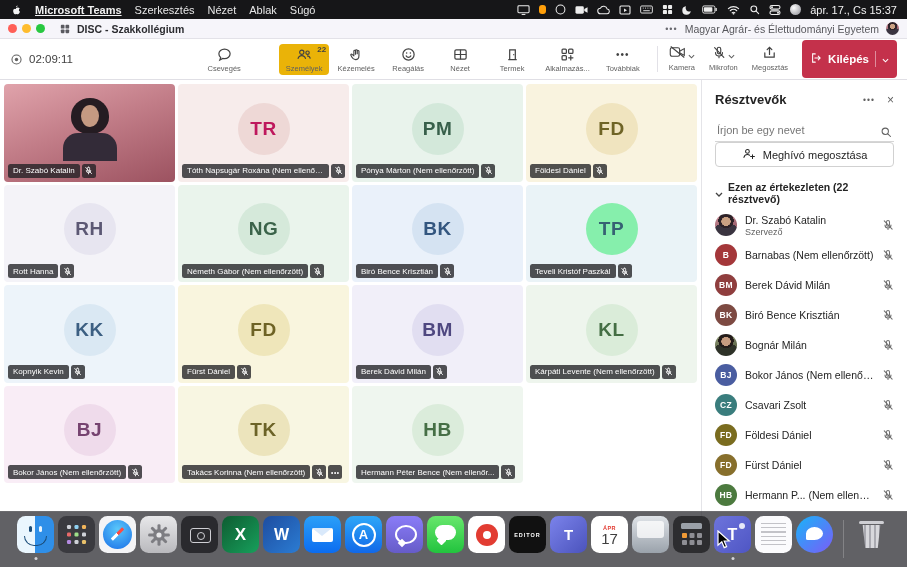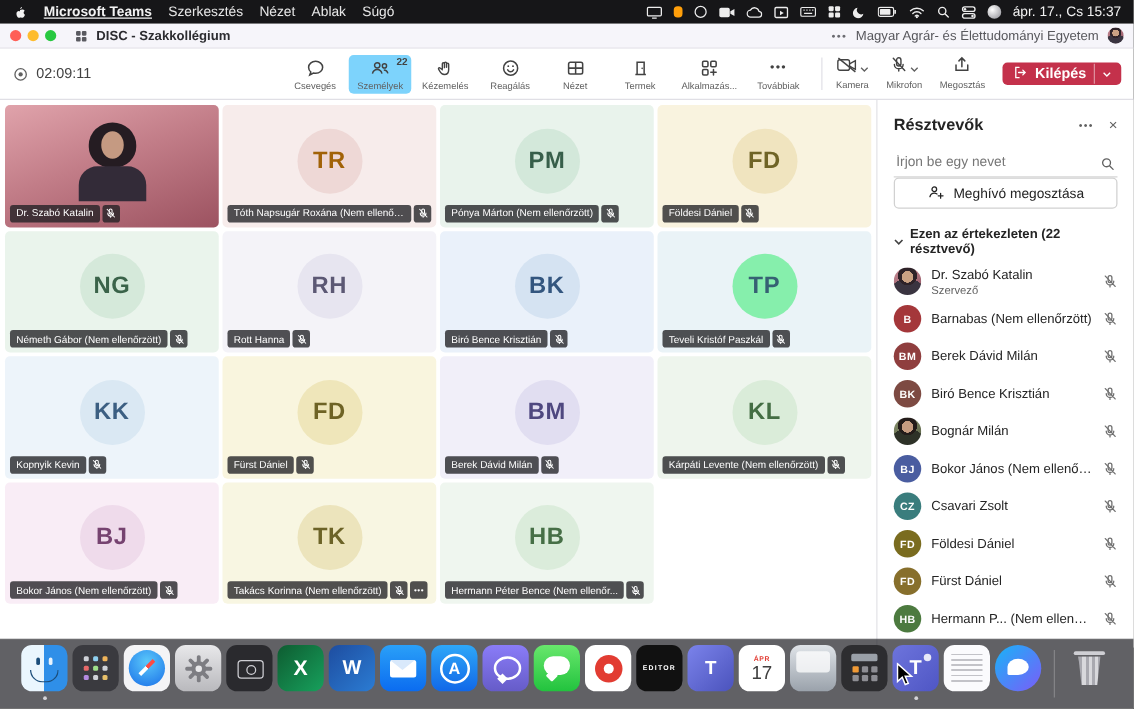--- a/index.html
+++ b/index.html
@@ -29,30 +29,30 @@
   .org{color:#57575c;white-space:nowrap;}
   .org-avatar{width:13px;height:13px;}
   
   .toolbar{height:40px;background:#fff;border-bottom:1px solid #e0dfe5;display:flex;
     align-items:center;padding:0 10px;}
   .timer{display:flex;align-items:center;gap:6px;font-size:11.5px;color:#424242;min-width:110px;}
   .tb-flex{flex:1;}
   .tabs{display:flex;align-items:flex-end;gap:2px;}
   .tab{position:relative;display:flex;flex-direction:column;align-items:center;gap:1px;
     padding:3px 6px 2px;border-radius:4px;color:#424242;min-width:38px;}
-  .tab.active{background:#7dd3fc;}
+  .tab.active{background:#eab308;margin-left:28px;}
   .tab-badge{position:absolute;top:1px;right:3px;font-size:8px;font-weight:700;color:#424242;}
   .tb-label{font-size:7.5px;color:#616161;white-space:nowrap;}
   .tab-ic,.dev-ic{height:16px;display:flex;align-items:center;gap:2px;color:#424242;}
   .more-glyph{font-size:10px;letter-spacing:1px;color:#424242;line-height:16px;}
   .tb-divider{width:1px;height:26px;background:#e2e1e7;margin:0 9px;}
   .devices{display:flex;align-items:flex-end;gap:10px;}
   .dev-btn{display:flex;flex-direction:column;align-items:center;gap:1px;padding:2px 2px;}
   .chev{color:#616161;}
-  .leave{margin-left:12px;display:flex;align-items:center;gap:6px;height:18px;border-radius:4px;
+  .leave{margin-left:12px;display:flex;align-items:center;gap:6px;height:38px;border-radius:4px;
     padding:0 8px;color:#fff;font-size:11.5px;font-weight:700;}
   .leave-sep{width:1px;height:16px;background:rgba(255,255,255,.45);}
   
   .content{display:flex;height:438px;background:#fff;}
   .stage{flex:1;min-width:0;padding:4px 4px 0;}
   .grid{display:grid;grid-template-columns:repeat(4,1fr);grid-template-rows:repeat(4,1fr);
     gap:3px;height:399px;}
   .tile{position:relative;border-radius:4px;overflow:hidden;display:flex;align-items:center;
     justify-content:center;}
   .tile-circle{width:52px;height:52px;border-radius:50%;display:flex;align-items:center;
@@ -513,21 +513,21 @@
                   <g fill="none" stroke="currentColor" stroke-width="1.5" stroke-linecap="round">
                     <rect x="6" y="2" width="4" height="7.5" rx="2"></rect>
                     <path d="M4 8a4 4 0 008 0M8 12v2M3 2.5l10.5 11"></path>
                   </g>
                 </svg>
               </span>
             </div>
         </div>
 
         <div class="tile" style="background: rgb(247, 236, 235);">
-          <div class="tile-circle" style="background: rgb(238, 216, 214); color: #a16207;">
+          <div class="tile-circle" style="background: rgb(238, 216, 214); color: #be185d;">
               <span>TR</span>
             </div>
           <div class="tile-footer">
               <span class="tile-name">Tóth Napsugár Roxána (Nem ellenőrzött)</span>
               <span class="tile-mic">
                 <svg width="9" height="9" viewBox="0 0 16 16">
                   <g fill="none" stroke="currentColor" stroke-width="1.5" stroke-linecap="round">
                     <rect x="6" y="2" width="4" height="7.5" rx="2"></rect>
                     <path d="M4 8a4 4 0 008 0M8 12v2M3 2.5l10.5 11"></path>
                   </g>
@@ -563,43 +563,43 @@
                 <svg width="9" height="9" viewBox="0 0 16 16">
                   <g fill="none" stroke="currentColor" stroke-width="1.5" stroke-linecap="round">
                     <rect x="6" y="2" width="4" height="7.5" rx="2"></rect>
                     <path d="M4 8a4 4 0 008 0M8 12v2M3 2.5l10.5 11"></path>
                   </g>
                 </svg>
               </span>
             </div>
         </div>
 
+        <div class="tile" style="background: rgb(244, 243, 248);">
+          <div class="tile-circle" style="background: rgb(231, 229, 240); color: rgb(92, 88, 116);">
+              <span>RH</span>
+            </div>
+          <div class="tile-footer">
+              <span class="tile-name">Rott Hanna</span>
+              <span class="tile-mic">
+                <svg width="9" height="9" viewBox="0 0 16 16">
+                  <g fill="none" stroke="currentColor" stroke-width="1.5" stroke-linecap="round">
+                    <rect x="6" y="2" width="4" height="7.5" rx="2"></rect>
+                    <path d="M4 8a4 4 0 008 0M8 12v2M3 2.5l10.5 11"></path>
+                  </g>
+                </svg>
+              </span>
+            </div>
+        </div>
+
         <div class="tile" style="background: rgb(234, 244, 236);">
           <div class="tile-circle" style="background: rgb(213, 233, 218); color: rgb(58, 99, 73);">
               <span>NG</span>
             </div>
           <div class="tile-footer">
               <span class="tile-name">Németh Gábor (Nem ellenőrzött)</span>
-              <span class="tile-mic">
-                <svg width="9" height="9" viewBox="0 0 16 16">
-                  <g fill="none" stroke="currentColor" stroke-width="1.5" stroke-linecap="round">
-                    <rect x="6" y="2" width="4" height="7.5" rx="2"></rect>
-                    <path d="M4 8a4 4 0 008 0M8 12v2M3 2.5l10.5 11"></path>
-                  </g>
-                </svg>
-              </span>
-            </div>
-        </div>
-
-        <div class="tile" style="background: rgb(244, 243, 248);">
-          <div class="tile-circle" style="background: rgb(231, 229, 240); color: rgb(92, 88, 116);">
-              <span>RH</span>
-            </div>
-          <div class="tile-footer">
-              <span class="tile-name">Rott Hanna</span>
               <span class="tile-mic">
                 <svg width="9" height="9" viewBox="0 0 16 16">
                   <g fill="none" stroke="currentColor" stroke-width="1.5" stroke-linecap="round">
                     <rect x="6" y="2" width="4" height="7.5" rx="2"></rect>
                     <path d="M4 8a4 4 0 008 0M8 12v2M3 2.5l10.5 11"></path>
                   </g>
                 </svg>
               </span>
             </div>
         </div>

